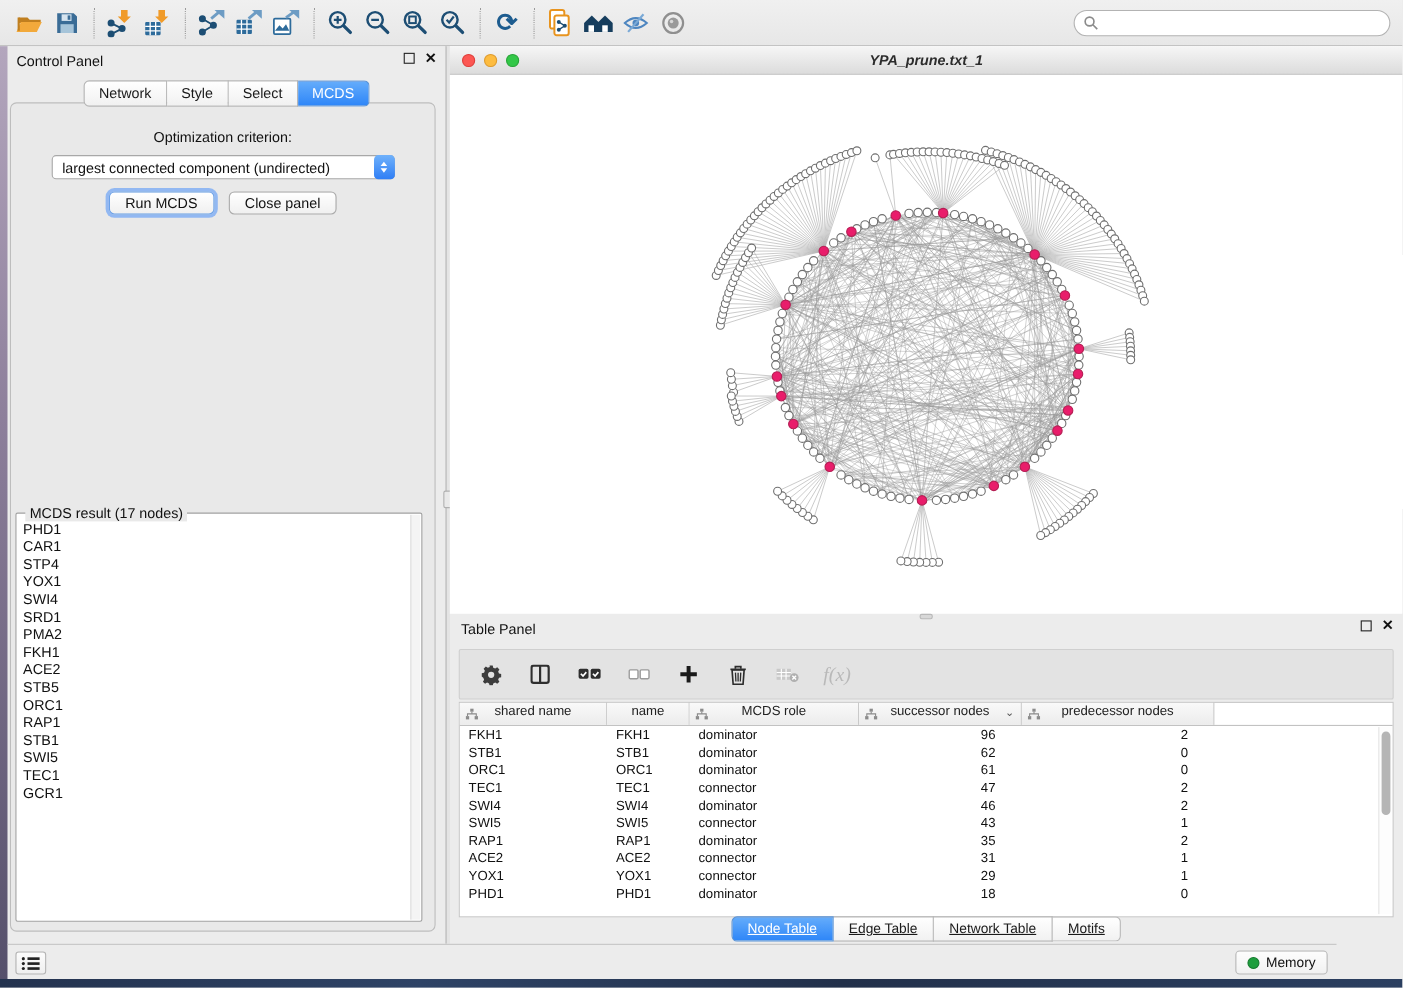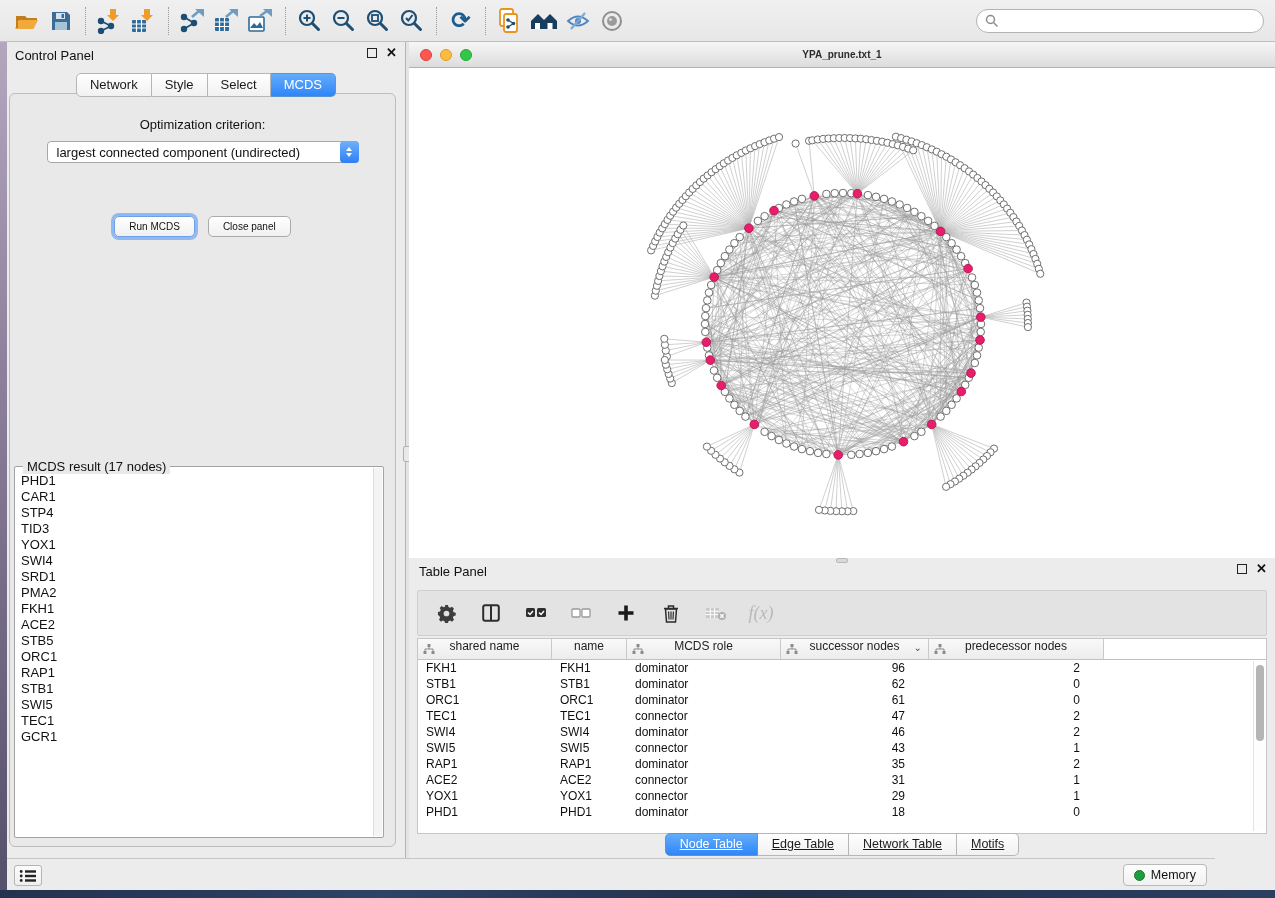--- a/index.html
+++ b/index.html
@@ -42,40 +42,40 @@
     background:#e9e9e9; border:1px solid #bdbdbd; border-radius:6px; }
   #opt-label { text-align:center; margin-top:23px; font-size:13px; }
   #opt-select { position:relative; width:312px; height:22px; margin:9px auto 0;
     background:#fff; border:1px solid #a8a8a8; border-radius:4px; display:flex; align-items:center; }
   #opt-select .sel-text { padding-left:9px; font-size:13px; flex:1; }
   #opt-select .stepper { width:19px; height:22px; margin:-1px; border-radius:4px;
     background:linear-gradient(#6fb1fb,#2f7ef5); display:flex; flex-direction:column; align-items:center; justify-content:center; gap:2px; }
   .tri-up { width:0; height:0; border-left:3.5px solid transparent; border-right:3.5px solid transparent; border-bottom:4.5px solid #fff; }
   .tri-dn { width:0; height:0; border-left:3.5px solid transparent; border-right:3.5px solid transparent; border-top:4.5px solid #fff; }
   #cp-buttons { display:flex; justify-content:center; gap:13px; margin-top:11px; }
-  .mac-btn { height:21px; padding:0 14px; font-size:10px; background:linear-gradient(#fff,#f0f0f0);
-    border:1px solid #ababab; border-radius:5px; color:#111;margin-top:42px; }
+  .mac-btn { height:21px; padding:0 14px; font-size:13px; background:linear-gradient(#fff,#f0f0f0);
+    border:1px solid #ababab; border-radius:5px; color:#111; }
   .mac-btn.focused { box-shadow:0 0 0 3px rgba(74,144,250,.55); border-color:#6ba1e8; }
 
   #mcds-fieldset { position:absolute; left:4px; right:11px; top:372px; bottom:8px;
     border:1px solid #a2a2a2; border-radius:2px; background:#fff; }
   #mcds-legend { position:absolute; left:8px; top:-8px; background:#e9e9e9; padding:0 4px; font-size:13px; }
   #mcds-list { position:absolute; left:1px; right:10px; top:6px; bottom:1px; overflow:hidden; }
   #mcds-list .list-item { font-size:13px; line-height:16px; padding-left:5px; }
   #mcds-scroll { position:absolute; right:1px; top:1px; bottom:1px; width:9px; background:#f4f4f4; border-left:1px solid #ddd; }
 
   
   #v-splitter { position:absolute; left:405px; top:42px; width:4px; height:816px; background:#e4e4e4; border-left:1px solid #b5b5b5; }
   #v-splitter .grip { position:absolute; left:-3px; top:404px; width:9px; height:16px; background:#e9e9e9; border:1px solid #b0b0b0; border-radius:2px; }
 
   
   #network-window { position:absolute; left:409px; top:42px; width:866px; height:516px; background:#fff; }
   #net-titlebar { height:26px; background:linear-gradient(#f6f6f6,#dcdcdc); border-bottom:1px solid #b2b2b2;
     position:relative; display:flex; align-items:center; justify-content:center; }
-  #net-title { font-size:10px; font-weight:bold; color:#2c2c2c; }
+  #net-title { font-size:13px; font-weight:bold; color:#2c2c2c;font-style:italic; }
   .traffic { position:absolute; left:11px; top:7px; display:flex; gap:8px; }
   .tl { width:12px; height:12px; border-radius:50%; }
   .tl.red { background:#fc5753; border:1px solid #df3e3a; }
   .tl.yellow { background:#fdbc40; border:1px solid #de9b2d; }
   .tl.green { background:#33c748; border:1px solid #27a537; }
   #net-canvas { position:absolute; left:0; top:26px; right:0; bottom:0; background:#fff; }
 
   
   #table-panel { position:absolute; left:409px; top:558px; width:866px; height:300px; background:#ececec; }
   #tp-grip { position:absolute; left:50%; top:0; width:12px; height:5px; margin-left:-6px; background:#d8d8d8; border:1px solid #b9b9b9; border-radius:2px; }
@@ -288,21 +288,20 @@
     <div id="cp-buttons">
       <button class="mac-btn focused">Run MCDS</button>
       <button class="mac-btn">Close panel</button>
     </div>
     <div id="mcds-fieldset">
       <span id="mcds-legend">MCDS result (17 nodes)</span>
       <div id="mcds-list">
           <div class="list-item">PHD1</div>
           <div class="list-item">CAR1</div>
           <div class="list-item">STP4</div>
-          <div class="list-item">TID3</div>
           <div class="list-item">YOX1</div>
           <div class="list-item">SWI4</div>
           <div class="list-item">SRD1</div>
           <div class="list-item">PMA2</div>
           <div class="list-item">FKH1</div>
           <div class="list-item">ACE2</div>
           <div class="list-item">STB5</div>
           <div class="list-item">ORC1</div>
           <div class="list-item">RAP1</div>
           <div class="list-item">STB1</div>

